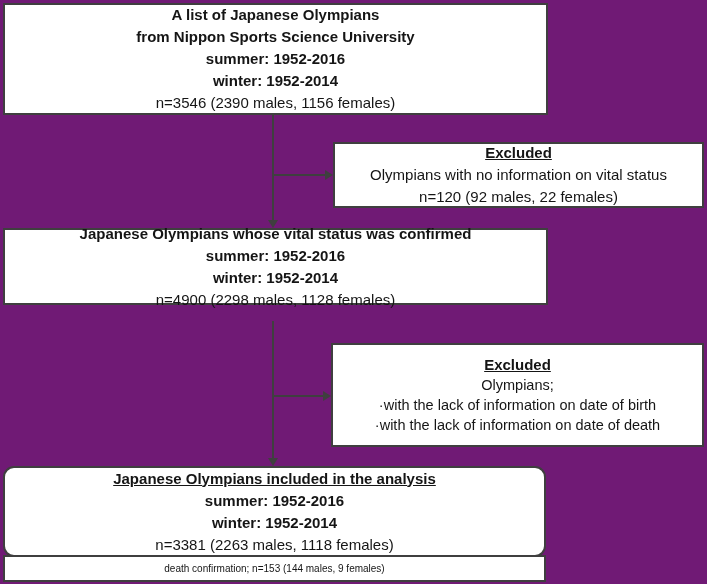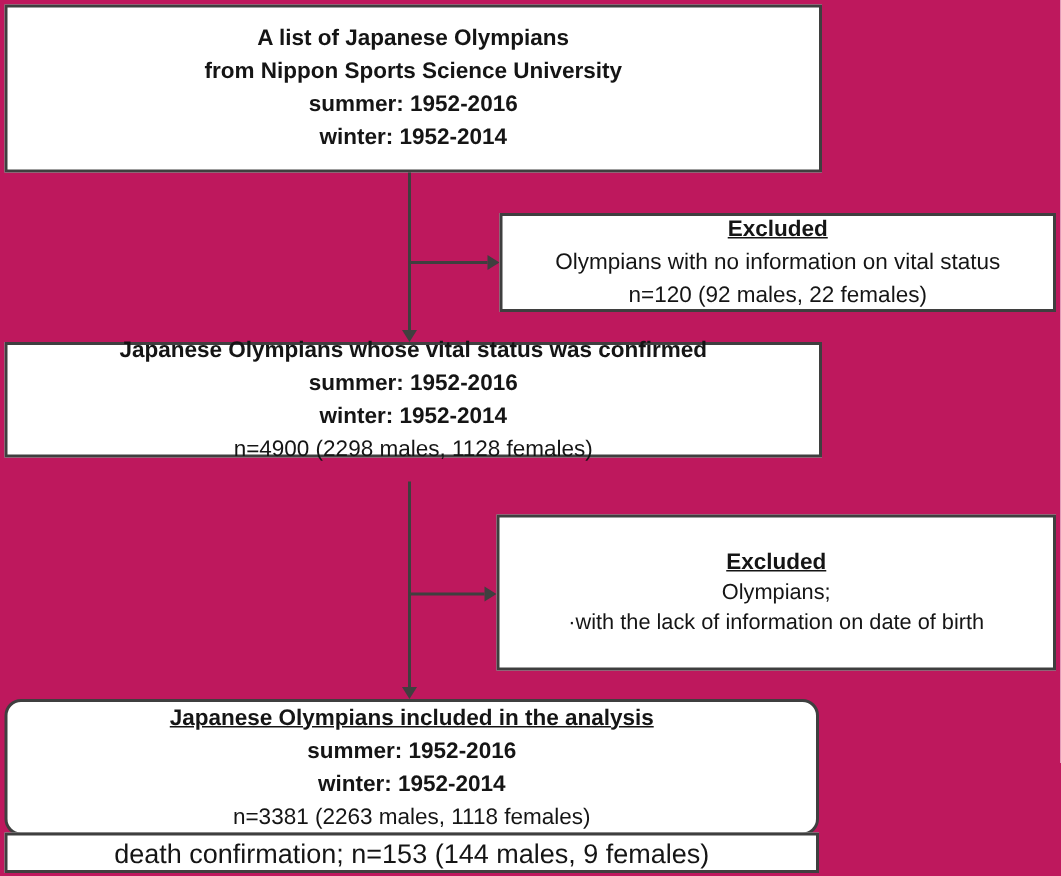--- a/index.html
+++ b/index.html
@@ -1,38 +1,38 @@
 <!DOCTYPE html>
 <html><head>
 <meta charset="utf-8">
 <style>
   html, body { margin: 0; padding: 0; background: #ffffff; }
   .canvas {
     position: relative;
     width: 707px;
     height: 584px;
-    background: #be185d;
+    background: #701a75;
     font-family: "Liberation Sans", sans-serif;
     color: #151515;
     overflow: hidden;
   }
   .box {
     position: absolute;
     box-sizing: border-box;
     border: 2px solid #3f3f3f;
     background: #ffffff;
     display: flex;
     flex-direction: column;
     justify-content: center;
     align-items: center;
     text-align: center;
   }
   .ln { font-size: 15px; line-height: 22px; white-space: nowrap; }
   .ln-sm { font-size: 14.5px; line-height: 20px; white-space: nowrap; }
-  .ln-xs { font-size: 18px; line-height: 18px; white-space: nowrap; }
+  .ln-xs { font-size: 10px; line-height: 18px; white-space: nowrap; }
   .b { font-weight: bold; }
   .u { text-decoration: underline; }
   .vline, .hline { position: absolute; background: #3f3f3f; }
   .arrow-down {
     position: absolute; width: 0; height: 0;
     border-left: 5px solid transparent;
     border-right: 5px solid transparent;
     border-top: 8px solid #3f3f3f;
   }
   .arrow-right {
@@ -61,20 +61,21 @@
 </head>
 <body>
 
 <div class="canvas">
 
   <div class="box" id="box-source">
     <div class="ln b">A list of Japanese Olympians</div>
     <div class="ln b">from Nippon Sports Science University</div>
     <div class="ln b">summer: 1952-2016</div>
     <div class="ln b">winter: 1952-2014</div>
+    <div class="ln">n=3546 (2390 males, 1156 females)</div>
   </div>
 
   <div class="vline" id="v1"></div>
   <div class="arrow-down" id="a1"></div>
 
   <div class="hline" id="h1"></div>
   <div class="arrow-right" id="a2"></div>
 
   <div class="box" id="box-excl-vital">
     <div class="ln b u">Excluded</div>
@@ -92,20 +93,21 @@
   <div class="vline" id="v2"></div>
   <div class="arrow-down" id="a3"></div>
 
   <div class="hline" id="h2"></div>
   <div class="arrow-right" id="a4"></div>
 
   <div class="box" id="box-excl-dates">
     <div class="ln-sm b u" style="font-size:15px;">Excluded</div>
     <div class="ln-sm">Olympians;</div>
     <div class="ln-sm">·with the lack of information on date of birth</div>
+    <div class="ln-sm">·with the lack of information on date of death</div>
   </div>
 
   <div class="box" id="box-analysis">
     <div class="ln b u">Japanese Olympians included in the analysis</div>
     <div class="ln b">summer: 1952-2016</div>
     <div class="ln b">winter: 1952-2014</div>
     <div class="ln">n=3381 (2263 males, 1118 females)</div>
   </div>
 
   <div class="box" id="box-death">

